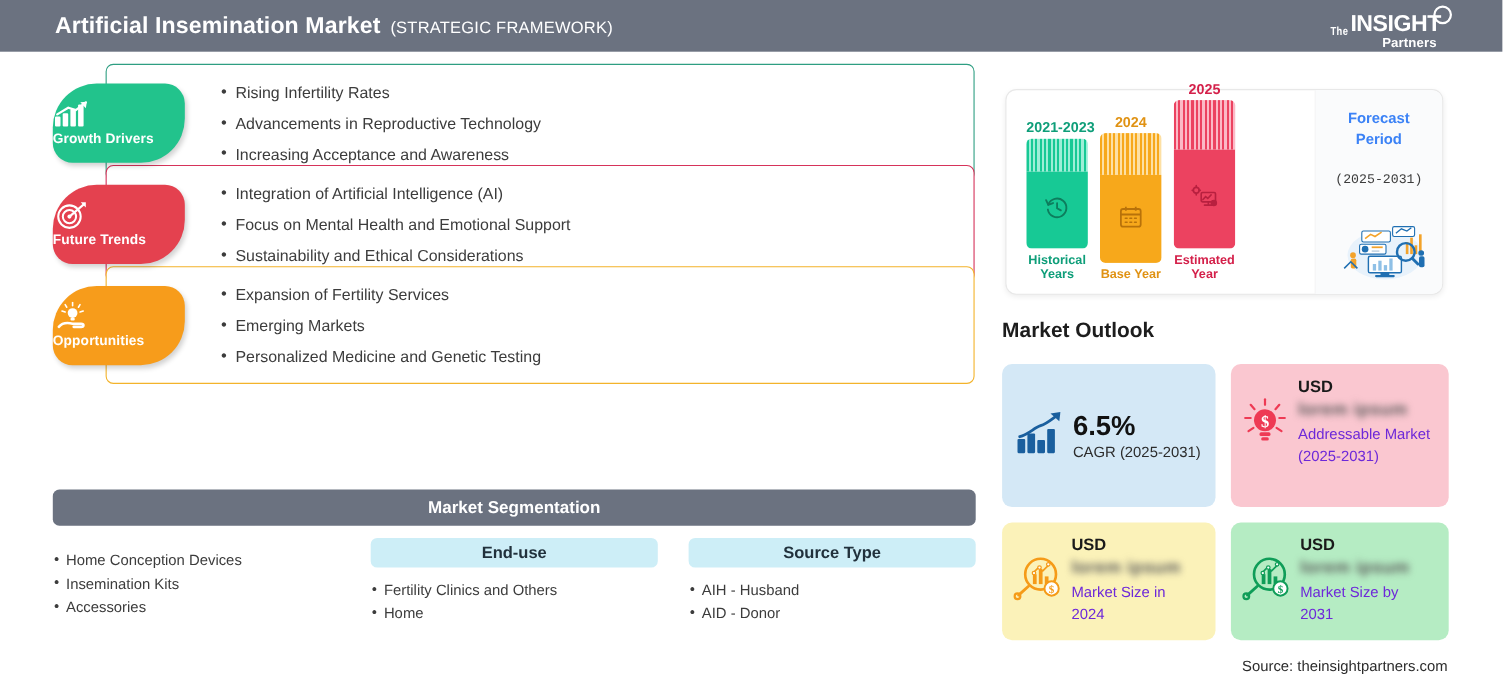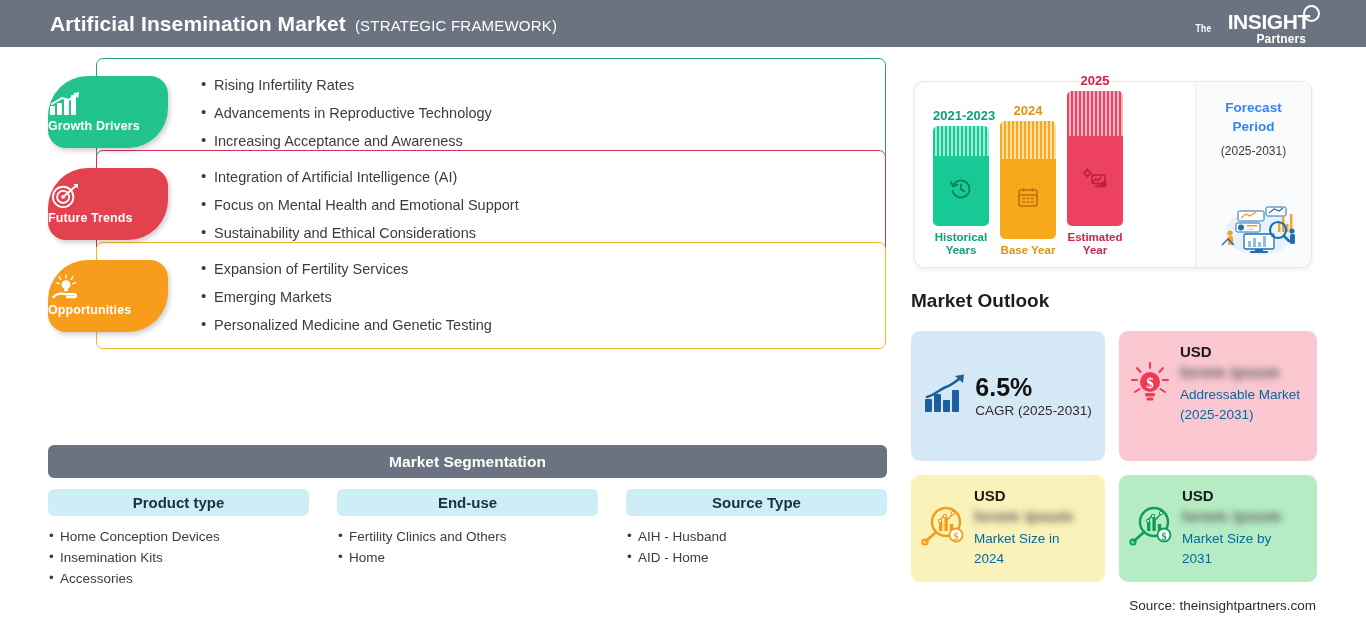--- a/index.html
+++ b/index.html
@@ -24,21 +24,21 @@
     color:#ffffff; font-size:15px; font-weight:normal; margin-left:9px;
     letter-spacing:.2px; white-space:nowrap;
   }
   .logo {
     position:absolute; right:56px; top:11px; width:120px; height:38px;
     color:#fff; text-align:right; line-height:1;
   }
   .logo-the { font-size:8.5px; font-weight:bold; letter-spacing:.3px;
     display:inline-block; transform:scaleY(1.25); }
   .logo-insight { font-size:21px; font-weight:bold; letter-spacing:-.4px; }
-  .logo-row1 { display:flex; align-items:flex-end; justify-content:flex-end; gap:16px; position:relative;text-align:center; }
+  .logo-row1 { display:flex; align-items:flex-end; justify-content:flex-end; gap:2px; position:relative;text-align:center; }
   .logo-ring {
     position:absolute; right:-10px; top:-6px; width:17px; height:17px;
     border:2.5px solid #fff; border-radius:50%;
   }
   .logo-partners { font-size:12px; font-weight:bold; letter-spacing:.1px; margin-top:1px; margin-right:4px;}
 
   
   .drivers { position:absolute; left:0; top:58px; width:900px; }
   .driver-row { position:relative; height:78px; margin-bottom:14px; }
   .driver-box {
@@ -101,21 +101,21 @@
   }
   .bar-stripe { width:100%; }
   .bar-solid  { width:100%; display:flex; align-items:center; justify-content:center; }
   .bar-cap { font-size:11.5px; font-weight:bold; line-height:13px; margin-top:5px; }
 
   .fc-side {
     width:116px; border-left:1px solid #eeeeee; background:#fafbfc;
     border-radius:0 9px 9px 0; position:relative; padding-top:16px; text-align:center;
   }
   .fc-t1 { font-size:13.5px; font-weight:bold; color:#3b82f6; line-height:19px; }
-  .fc-t2 { font-size:12px; color:#3c3c3c; margin-top:8px; }
+  .fc-t2 { font-size:12px; color:#3c3c3c; margin-top:20px;font-family:Liberation Mono, monospace; }
   .fc-art { position:absolute; bottom:6px; left:8px; }
 
   
   .outlook-title {
     position:absolute; left:911px; top:290px; font-size:19px; font-weight:bold; color:#1d1d1d;
   }
   .cards { position:absolute; left:911px; top:331px; width:406px; }
   .card-row { display:flex; gap:14px; margin-bottom:14px; }
   .card { border-radius:9px; padding:12px 12px 12px 10px; display:flex; align-items:center; gap:9px; }
   .card.cagr { width:194px; height:130px; background:#d4e8f6; justify-content:center; gap:7px; }
@@ -123,21 +123,21 @@
   .card.m24  { width:194px; height:107px; background:#fbf2b9; align-items:flex-start; }
   .card.m31  { width:198px; height:107px; background:#b5ecc3; align-items:flex-start; }
   .card-body { display:flex; flex-direction:column; }
   .cagr-val { font-size:25px; font-weight:bold; color:#111; line-height:27px; }
   .cagr-cap { font-size:13.5px; color:#2c2c2c; margin-top:2px; }
   .usd { font-size:15px; font-weight:bold; color:#1a1a1a; }
   .blur {
     font-size:16px; font-weight:bold; color:#5b5b5b; filter:blur(3.6px);
     margin:4px 0 3px 0; letter-spacing:.4px; user-select:none;
   }
-  .card-cap { font-size:13.5px; color:#0369a1; line-height:20px; }
+  .card-cap { font-size:13.5px; color:#6d28d9; line-height:20px; }
   .card-icon { flex:0 0 auto; padding-top:14px; }
   .card.tam .card-icon, .card.m24 .card-icon, .card.m31 .card-icon { padding-top:18px; }
   .source {
     position:absolute; right:50px; top:598px; font-size:13.5px; color:#2c2c2c;
   }
 </style>
 </head>
 <body>
 
 <div id="page">
@@ -227,39 +227,38 @@
           </svg>
         </span>
         <span class="badge-label">Opportunities</span>
       </div>
     </div>
   </div>
 
   <div class="seg-header">Market Segmentation</div>
   <div class="seg-cols">
     <div class="seg-col">
-      <div class="seg-col-head">Product type</div>
       <ul>
         <li>Home Conception Devices</li>
         <li>Insemination Kits</li>
         <li>Accessories</li>
       </ul>
     </div>
     <div class="seg-col">
       <div class="seg-col-head">End-use</div>
       <ul>
         <li>Fertility Clinics and Others</li>
         <li>Home</li>
       </ul>
     </div>
     <div class="seg-col">
       <div class="seg-col-head">Source Type</div>
       <ul>
         <li>AIH - Husband</li>
-        <li>AID - Home</li>
+        <li>AID - Donor</li>
       </ul>
     </div>
   </div>
 
   <div class="forecast">
     <div class="bars" id="bars">
 
       <div class="bar-item" style="left:18px;">
         <div class="bar-year" style="color:#0e9e79;">2021-2023</div>
         <div class="bar" style="height:100px;">

